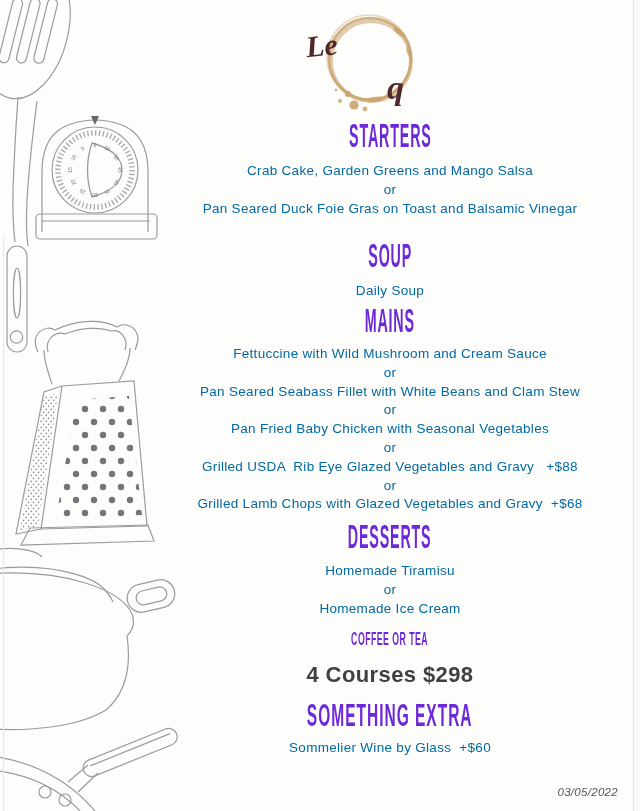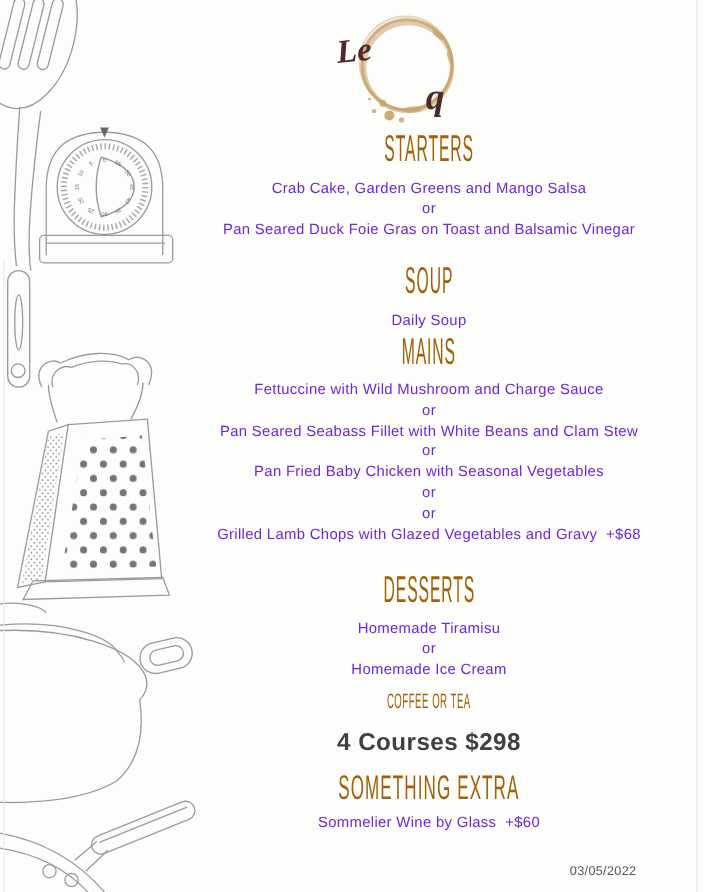--- a/index.html
+++ b/index.html
@@ -13,41 +13,41 @@
   .edge-right{position:absolute;top:0;bottom:0;right:0;width:6px;background:#fafafa;}
   .edge-right-line{position:absolute;top:0;bottom:0;right:6px;width:1px;background:#e4e4e4;}
   .edge-left-line{position:absolute;top:235px;bottom:0;left:3px;width:1px;background:#e9e9e9;}
 
   
   #logo{position:absolute;left:295px;top:6px;width:135px;height:110px;}
 
   
   .col{position:absolute;left:170px;width:440px;text-align:center;}
   .heading{
-    color:#a16207;
-    font-weight:400;
+    color:#6d28d9;
+    font-weight:700;
     line-height:1.05;
     white-space:nowrap;
   }
   .heading .stretch{display:inline-block;transform:scaleX(.42);transform-origin:center;}
   .h-lg{font-size:34px;letter-spacing:2px;}
   .h-md{font-size:31px;letter-spacing:2px;}
   .h-md .stretch{transform:scaleX(.5);}
   .h-sm{font-size:19px;letter-spacing:1px;}
   .h-sm .stretch{transform:scaleX(.46);}
   .item, .or{
-    font-size:13.5px;color:#6d28d9;letter-spacing:.3px;
+    font-size:13.5px;color:#0369a1;letter-spacing:.3px;
     line-height:19px;white-space:pre-wrap;
   }
   .tight .item,.tight .or{line-height:18.8px;}
   .price{
     font-size:22px;font-weight:700;color:#404040;letter-spacing:.4px;
   }
   .footer-text{font-size:11.5px;color:#55555d;letter-spacing:.3px;}
-  #footer-date{position:absolute;left:518px;top:786px;width:100px;text-align:left;}
+  #footer-date{position:absolute;left:518px;top:786px;width:100px;text-align:right;font-style:italic;}
 </style>
 </head>
 <body>
 
 <svg id="art" viewBox="0 0 640 811" xmlns="http://www.w3.org/2000/svg">
   <defs>
     <pattern id="graterHoles" width="18" height="26" patternUnits="userSpaceOnUse">
       <circle cx="4" cy="6" r="3.2" fill="#4e4e55" opacity=".78"></circle>
       <circle cx="13" cy="19" r="3.2" fill="#4e4e55" opacity=".78"></circle>
     </pattern>
@@ -158,26 +158,27 @@
   <div class="item">Pan Seared Duck Foie Gras on Toast and Balsamic Vinegar</div>
 </div>
 
 <div class="col heading h-lg" style="top:238px"><span class="stretch">SOUP</span></div>
 <div class="col" style="top:281px">
   <div class="item">Daily Soup</div>
 </div>
 
 <div class="col heading h-lg" style="top:303px"><span class="stretch">MAINS</span></div>
 <div class="col tight" style="top:345px">
-  <div class="item">Fettuccine with Wild Mushroom and Charge Sauce</div>
+  <div class="item">Fettuccine with Wild Mushroom and Cream Sauce</div>
   <div class="or">or</div>
   <div class="item">Pan Seared Seabass Fillet with White Beans and Clam Stew</div>
   <div class="or">or</div>
   <div class="item">Pan Fried Baby Chicken with Seasonal Vegetables</div>
   <div class="or">or</div>
+  <div class="item">Grilled USDA  Rib Eye Glazed Vegetables and Gravy   +$88</div>
   <div class="or">or</div>
   <div class="item">Grilled Lamb Chops with Glazed Vegetables and Gravy  +$68</div>
 </div>
 
 <div class="col heading h-lg" style="top:519px"><span class="stretch">DESSERTS</span></div>
 <div class="col" style="top:561px">
   <div class="item">Homemade Tiramisu</div>
   <div class="or">or</div>
   <div class="item">Homemade Ice Cream</div>
 </div>

